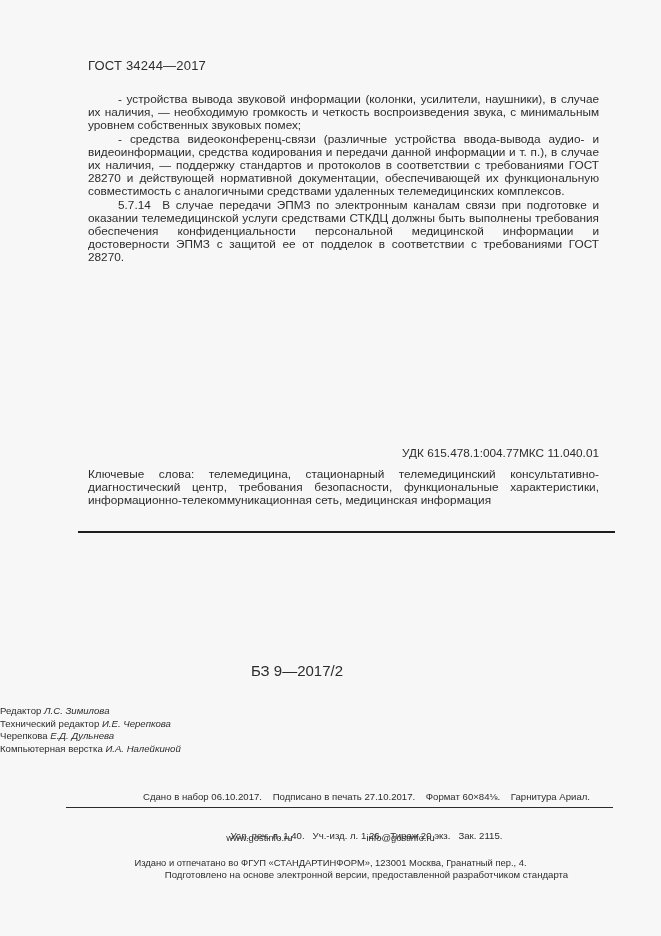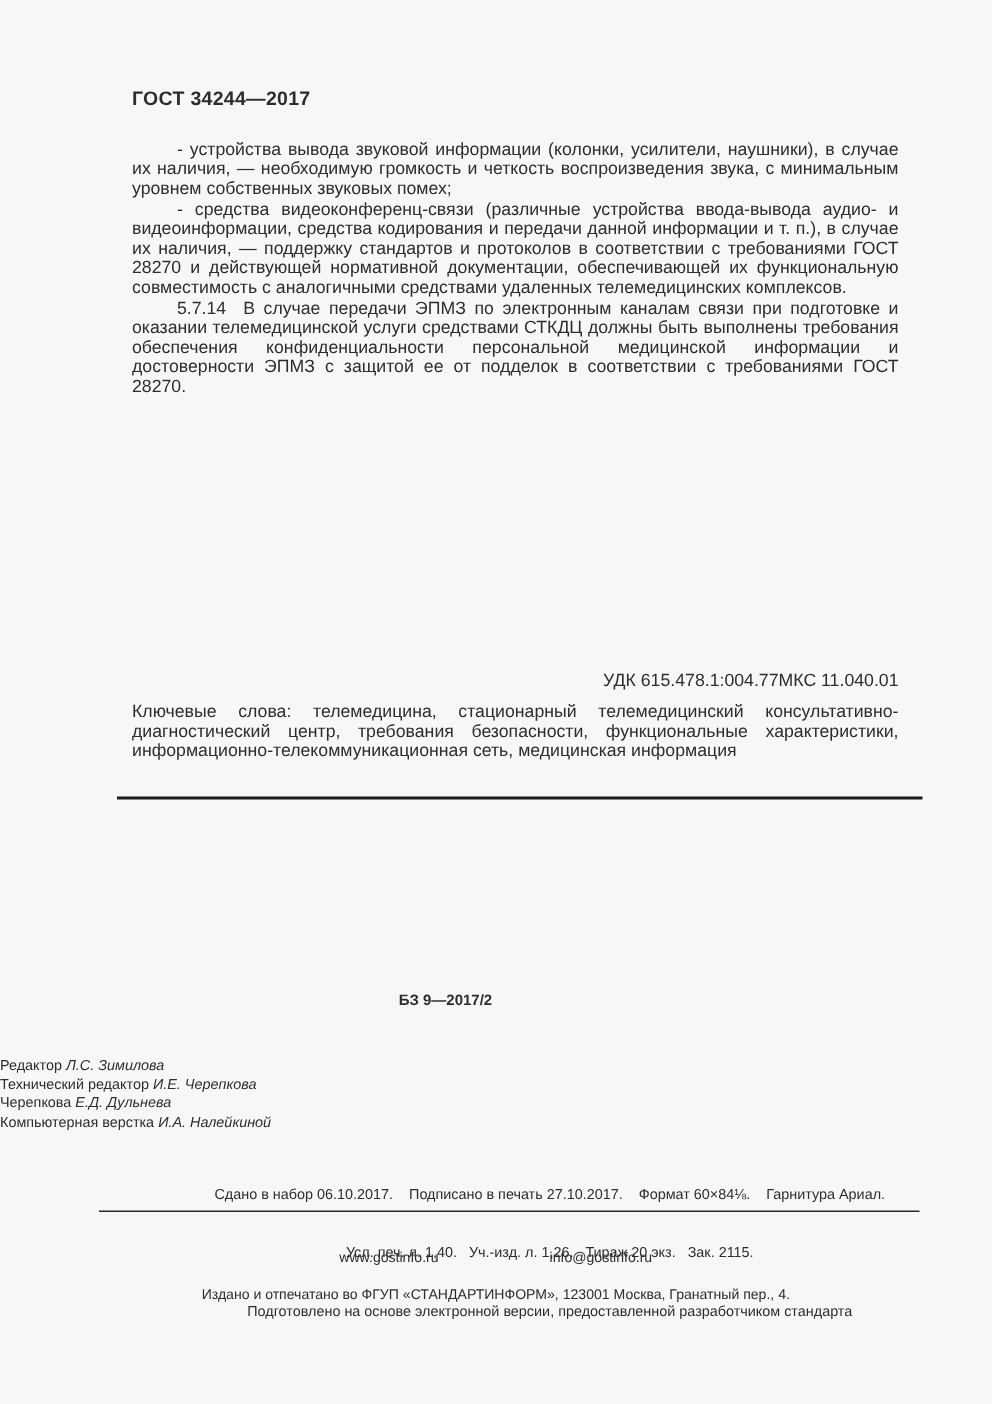--- a/index.html
+++ b/index.html
@@ -8,21 +8,21 @@
     background: #f7f7f8;
     color: #2d2d2d;
     font-family: "Liberation Sans", sans-serif;
     position: relative;
     overflow: hidden;
   }
   .abs { position: absolute; }
 
   .doc-header {
     top: 58px; left: 88px;
-    font-size: 13px; font-weight: bold; letter-spacing: .2px;
+    font-size: 13px; font-weight: normal; letter-spacing: .2px;
   }
 
   .doc-body {
     top: 93px; left: 88px; width: 511px;
     font-size: 11.8px; line-height: 13.2px;
     text-align: justify;
   }
   .doc-body p { text-indent: 30px; }
 
   .udk-row {
@@ -35,21 +35,21 @@
     top: 468px; left: 88px; width: 511px;
     font-size: 11.8px; line-height: 13.2px;
     text-align: justify;
   }
 
   .rule-thick { top: 531px; left: 78px; width: 537px; height: 2px; background: #1d1d1d; }
   .rule-thin  { top: 807px; left: 66px; width: 547px; height: 1px; background: #2b2b2b; }
 
   .bz {
     top: 662px; left: 0; width: 594px;
-    text-align: center; font-weight: bold; font-size: 10px;
+    text-align: center; font-weight: normal; font-size: 15px;
   }
 
   .credits {
     top: 705px; left: 0; width: 661px;
     text-align: left; font-size: 9.6px; line-height: 12.7px;
   }
   .credits .name { font-style: italic; }
 
   .print-info {
     top: 764px; left: 0; width: 661px;

